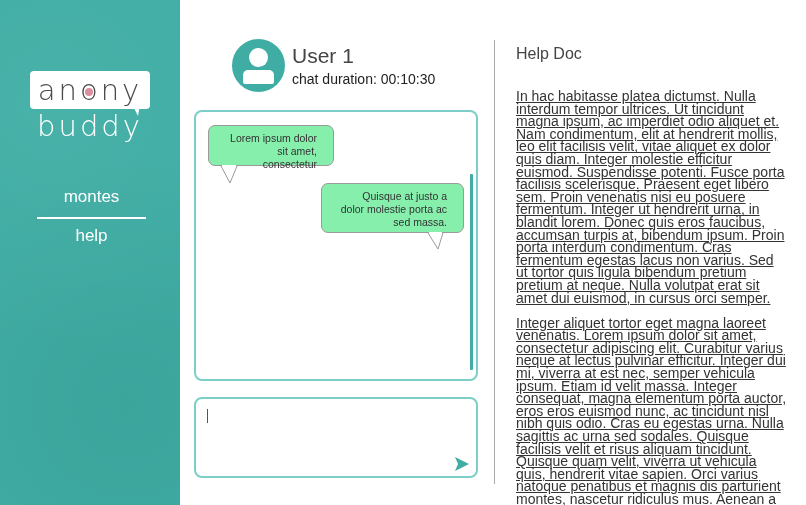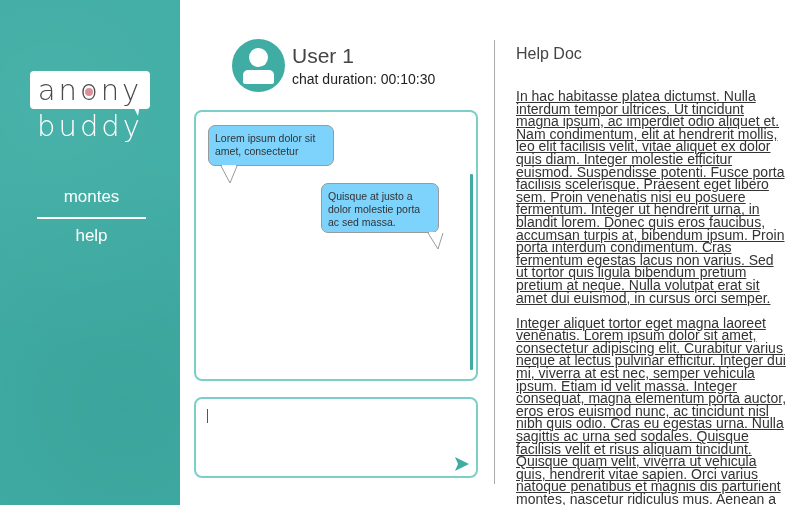--- a/index.html
+++ b/index.html
@@ -54,26 +54,27 @@
   .avatar .body { position: absolute; left: 11px; top: 31px; width: 31px; height: 14px; border-radius: 5px 5px 2px 2px; background: #fff; }
   .user-name { position: absolute; left: 60px; top: 5px; font-family: "Liberation Sans", sans-serif; font-size: 21px; color: #444; white-space: nowrap; text-align: center; }
   .chat-duration { position: absolute; left: 60px; top: 32px; font-family: "Liberation Sans", sans-serif; font-size: 14px; color: #222; white-space: nowrap; }
 
   .chat-window {
     position: absolute; left: 194px; top: 110px; width: 284px; height: 271px;
     border: 2px solid #7ccfc8; border-radius: 8px; background: #fff;
   }
   .scrollbar { position: absolute; left: 274px; top: 62px; width: 3px; height: 196px; background: #3fada4; border-radius: 1px; }
   .bubble {
-    position: absolute; background: #7dd3fc; border: 1px solid #9a9a9a; border-radius: 7px;
+    position: absolute; background: #86efac; border: 1px solid #9a9a9a; border-radius: 7px;
     font-family: "Liberation Sans", sans-serif; font-size: 10.5px; color: #333; line-height: 13px;
-    padding: 6px 6px;
+    padding: 6px 16px;
+    text-align: right;
   }
   .bubble-1 { left: 12px; top: 13px; width: 126px; height: 41px; }
-  .bubble-2 { left: 125px; top: 71px; width: 118px; height: 50px; }
+  .bubble-2 { left: 125px; top: 71px; width: 143px; height: 50px; }
 
   .input-box {
     position: absolute; left: 194px; top: 397px; width: 284px; height: 81px;
     border: 2px solid #7ccfc8; border-radius: 8px; background: #fff;
   }
   .caret { position: absolute; left: 11px; top: 10px; width: 1px; height: 14px; background: #555; }
   .send-btn { position: absolute; left: 258px; top: 57px; width: 16px; height: 16px; cursor: pointer; }
 
   .divider { position: absolute; left: 494px; top: 40px; width: 1px; height: 444px; background: #aaa; }
 

